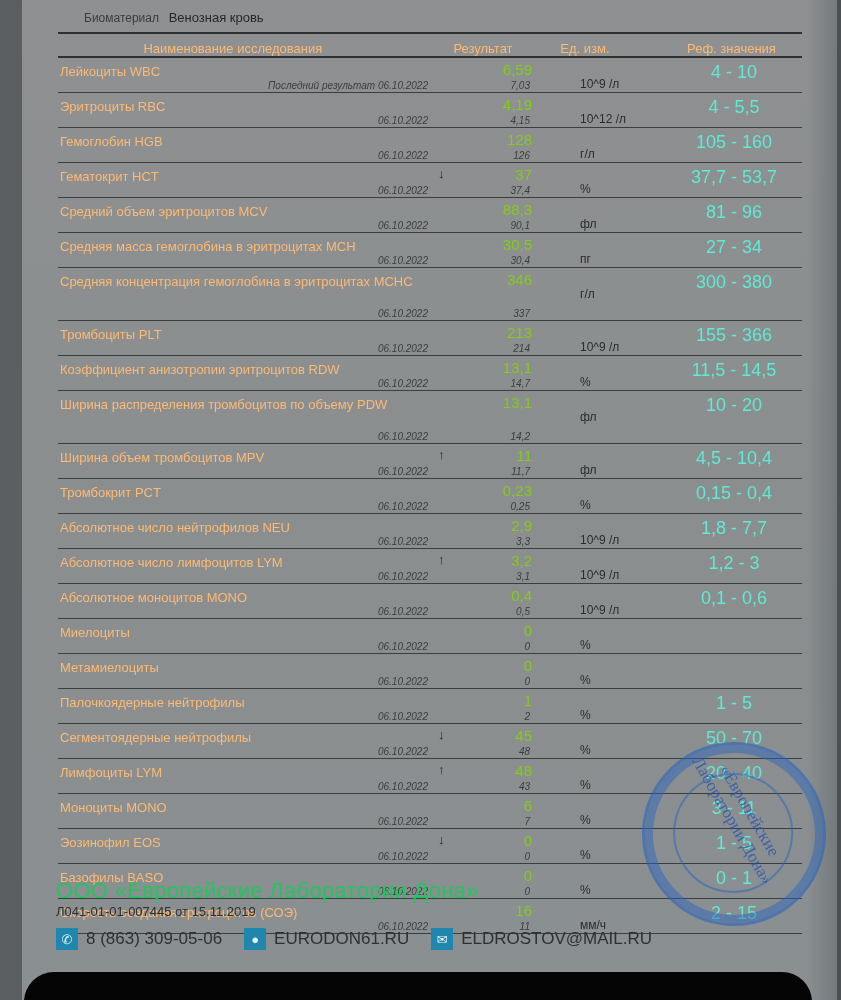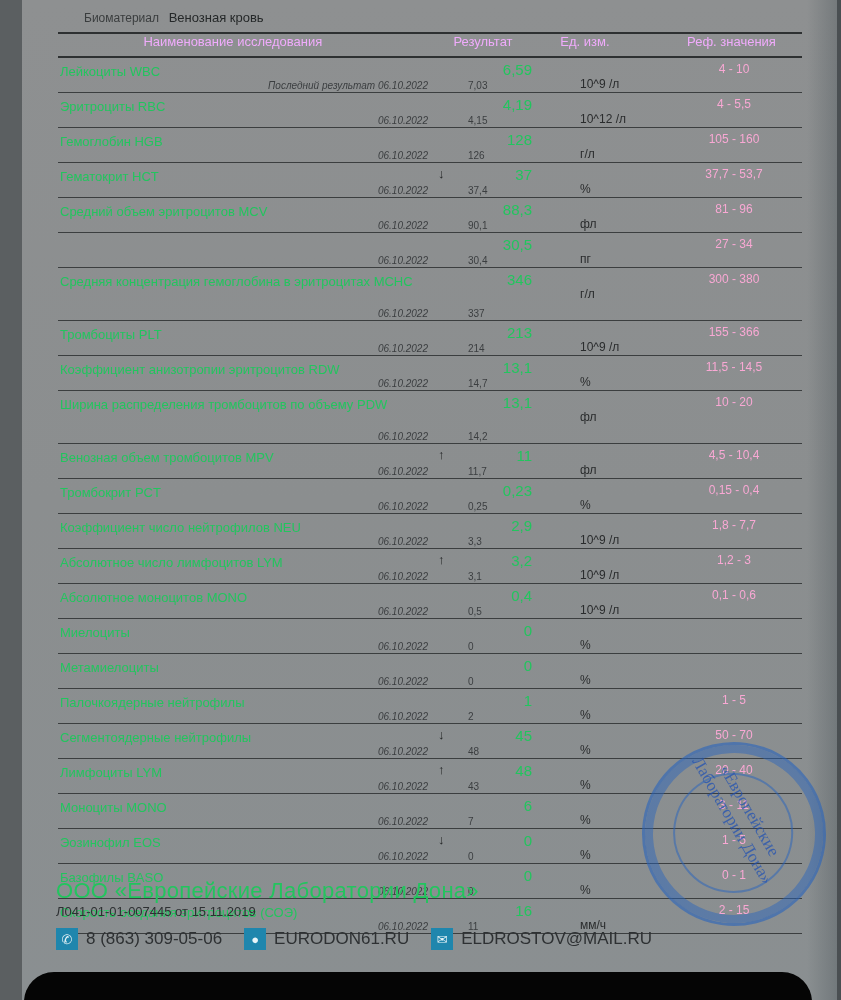--- a/index.html
+++ b/index.html
@@ -19,38 +19,38 @@
   .biomat {
     position:absolute; left:84px; top:10px; font-size:13px; color:#2c2f30;
   }
   .biomat .lbl { font-size:12px; color:#3a3d3e; margin-right:6px; }
   .biomat .val { font-weight:normal; color:#252829; }
   .table {
     position:absolute; left:58px; top:32px; width:744px;
   }
   .thead {
     display:flex; height:22px; border-top:2px solid #2d3031; border-bottom:2px solid #2d3031;
-    font-size:13px; color:#f0abfc; align-items:flex-start;gap:18px;
+    font-size:13px; color:#fdba74; align-items:flex-end;gap:18px;
   }
   .th-name { width:372px; text-align:center; padding-left:0; }
   .th-res { width:122px; text-align:center; }
   .th-unit { width:88px; text-align:left; padding-left:2px; }
   .th-ref { width:150px; text-align:center; }
   .row {
     position:relative; border-bottom:1px solid #3b3e3f;
     height:34px;
   }
   .row.tall { height:52px; }
-  .r-name { position:absolute; left:2px; top:5px; width:355px; font-size:13px; color:#22c55e; line-height:17px; }
+  .r-name { position:absolute; left:2px; top:5px; width:355px; font-size:13px; color:#fdba74; line-height:17px; }
   .r-arrow { position:absolute; left:380px; top:3px; font-size:13px; color:#222425; }
-  .r-val { position:absolute; left:410px; width:64px; text-align:right; top:3px; font-size:15px; color:#22c55e; }
+  .r-val { position:absolute; left:410px; width:64px; text-align:right; top:3px; font-size:15px; color:#84cc16; }
   .r-unit { position:absolute; left:522px; top:3px; font-size:12px; color:#2a2c2d;margin-top:16px; }
-  .r-ref { position:absolute; left:610px; width:132px; text-align:center; top:4px; font-size:12px; color:#f9a8d4; }
+  .r-ref { position:absolute; left:610px; width:132px; text-align:center; top:4px; font-size:18px; color:#5eead4; }
   .r-prev-date { position:absolute; right:374px; bottom:1px; font-size:10px; font-style:italic; color:#3b3e40; white-space:nowrap; }
-  .r-prev-val { position:absolute; left:410px; width:62px; bottom:1px; font-size:10px; color:#3b3e40; }
+  .r-prev-val { position:absolute; left:410px; width:62px; text-align:right; bottom:1px; font-size:10px; font-style:italic; color:#3b3e40; }
   .footer-org {
     position:absolute; left:56px; top:878px; font-size:22px; color:#22c55e; letter-spacing:0.3px;
   }
   .footer-lic {
     position:absolute; left:56px; top:904px; font-size:13px; color:#2d3032;
   }
   .contacts { position:absolute; left:56px; top:928px; display:flex; align-items:center; font-size:17px; color:#2e3133; }
   .contact { display:flex; align-items:center; margin-right:22px; }
   .ic {
     width:22px; height:22px; background:#1f86ad; color:#e8f4f8; display:flex; align-items:center; justify-content:center;
@@ -137,20 +137,21 @@
       <div class="row">
         <div class="r-name">Средний объем эритроцитов MCV</div>
         <div class="r-arrow"></div>
         <div class="r-val">88,3</div>
         <div class="r-unit">фл</div>
         <div class="r-ref">81 - 96</div>
         <div class="r-prev-date">06.10.2022</div>
         <div class="r-prev-val">90,1</div>
       </div>
       <div class="row">
+        <div class="r-name">Средняя масса гемоглобина в эритроцитах MCH</div>
         <div class="r-arrow"></div>
         <div class="r-val">30,5</div>
         <div class="r-unit">пг</div>
         <div class="r-ref">27 - 34</div>
         <div class="r-prev-date">06.10.2022</div>
         <div class="r-prev-val">30,4</div>
       </div>
       <div class="row tall">
         <div class="r-name">Средняя концентрация гемоглобина в эритроцитах MCHC</div>
         <div class="r-arrow"></div>
@@ -181,39 +182,39 @@
       <div class="row tall">
         <div class="r-name">Ширина распределения тромбоцитов по объему PDW</div>
         <div class="r-arrow"></div>
         <div class="r-val">13,1</div>
         <div class="r-unit">фл</div>
         <div class="r-ref">10 - 20</div>
         <div class="r-prev-date">06.10.2022</div>
         <div class="r-prev-val">14,2</div>
       </div>
       <div class="row">
-        <div class="r-name">Венозная объем тромбоцитов MPV</div>
+        <div class="r-name">Ширина объем тромбоцитов MPV</div>
         <div class="r-arrow">↑</div>
         <div class="r-val">11</div>
         <div class="r-unit">фл</div>
         <div class="r-ref">4,5 - 10,4</div>
         <div class="r-prev-date">06.10.2022</div>
         <div class="r-prev-val">11,7</div>
       </div>
       <div class="row">
         <div class="r-name">Тромбокрит PCT</div>
         <div class="r-arrow"></div>
         <div class="r-val">0,23</div>
         <div class="r-unit">%</div>
         <div class="r-ref">0,15 - 0,4</div>
         <div class="r-prev-date">06.10.2022</div>
         <div class="r-prev-val">0,25</div>
       </div>
       <div class="row">
-        <div class="r-name">Коэффициент число нейтрофилов NEU</div>
+        <div class="r-name">Абсолютное число нейтрофилов NEU</div>
         <div class="r-arrow"></div>
         <div class="r-val">2,9</div>
         <div class="r-unit">10^9 /л</div>
         <div class="r-ref">1,8 - 7,7</div>
         <div class="r-prev-date">06.10.2022</div>
         <div class="r-prev-val">3,3</div>
       </div>
       <div class="row">
         <div class="r-name">Абсолютное число лимфоцитов LYM</div>
         <div class="r-arrow">↑</div>

